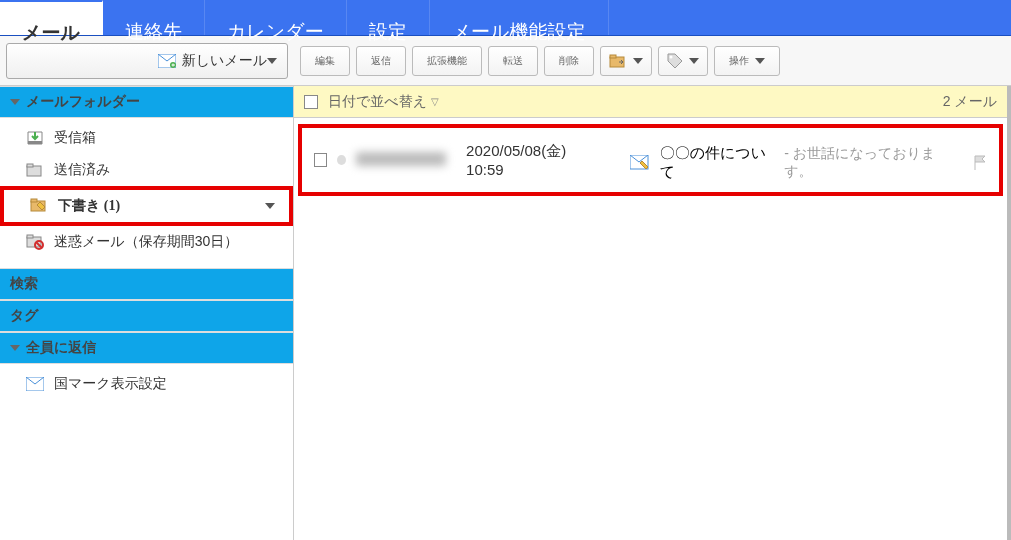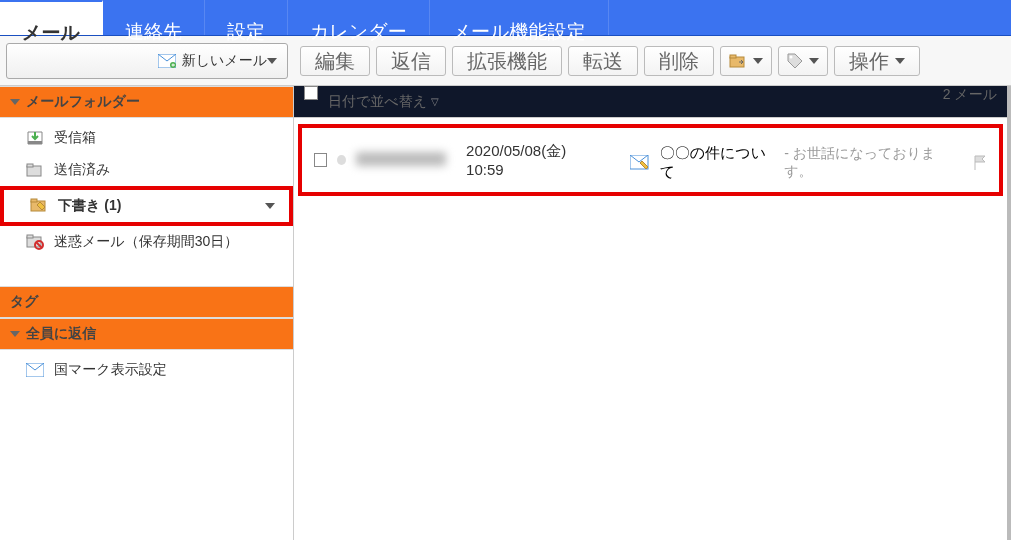--- a/index.html
+++ b/index.html
@@ -62,64 +62,64 @@
   }
   .toolbar-btn {
     height: 30px;
     background: linear-gradient(#fff,#f3f3f3);
     border:1px solid #bbb;
     border-radius:3px;
     padding: 0 14px;
     color:#666;
     line-height:28px;
     cursor:pointer;
-    font-size:20px;
+    font-size:10px;
     display:flex;align-items:center;gap:6px;
   }
   .toolbar-btn.icon-only { padding: 0 8px; }
   .main {
     display: flex;
     height: calc(540px - 36px - 50px);
   }
   .sidebar {
     width: 294px;
     border-right: 1px solid #ccc;
     background:#fff;
     display:flex;flex-direction:column;
   }
   .section-header {
-    background:#f97316;
+    background:#0ea5e9;
     border-top:1px solid #ddd;
     border-bottom:1px solid #ddd;
     padding:6px 10px;
     font-weight:bold;
     color:#444;
     display:flex;align-items:center;gap:6px;
     cursor:pointer;
   }
   .section-header .caret {
     width:0;height:0;border-left:5px solid transparent;border-right:5px solid transparent;border-top:6px solid #666;
   }
-  .folder-list { padding: 4px 0 28px 0; }
+  .folder-list { padding: 4px 0 10px 0; }
   .folder-item {
     display:flex;align-items:center;gap:10px;
     padding:7px 14px 7px 26px;
     cursor:pointer;
     justify-content:space-between;
   }
   .folder-item .left { display:flex;align-items:center;gap:10px; }
-  .highlight-red { border:4px solid #e60000; }
+  .highlight-red { border:4px solid #e60000;font-family:Liberation Serif, serif; }
   .content {
     flex:1;
     display:flex;flex-direction:column;
     border-right: 4px solid #bbb;
   }
   .list-header {
-    display:flex;
-    background:#0f172a;
+    display:flex;align-items:center;
+    background:#fef9c3;
     border-bottom:1px solid #ccc;
     height:32px;
     padding:0 10px;
     gap:10px;
     color:#666;
   }
   .list-header .sort { flex:0 0 auto; cursor:pointer; display:flex;align-items:center;gap:4px;}
   .list-header .spacer {flex:1;}
   .msg-row-wrap { border:4px solid #e60000; margin:6px 4px; padding:6px; }
   .msg-row {
@@ -143,22 +143,22 @@
   .flag-icon { color:#bbb; font-size:16px; }
   .dot { width:10px;height:10px;border-radius:50%;background:#ddd;display:inline-block;}
   svg { display:block; }
 </style>
 </head>
 <body>
 
 <div class="topnav">
   <div class="tab active">メール</div>
   <div class="tab">連絡先</div>
+  <div class="tab">カレンダー</div>
   <div class="tab">設定</div>
-  <div class="tab">カレンダー</div>
   <div class="tab">メール機能設定</div>
 </div>
 
 <div class="toolbar-row">
   <div class="new-mail-btn">
     <span class="label">
       <span>
         <svg width="18" height="14" viewBox="0 0 18 14">
             <rect x="0" y="0" width="18" height="14" fill="#fff" stroke="#4a90d9"></rect>
             <path d="M0 0 L9 7 L18 0" stroke="#4a90d9" fill="none"></path>
@@ -251,20 +251,23 @@
                 <rect x="1" y="1" width="6" height="3" fill="#ddd" stroke="#888"></rect>
                 <circle cx="13" cy="11" r="4" fill="none" stroke="#d32f2f" stroke-width="2"></circle>
                 <path d="M10 8 L16 14" stroke="#d32f2f" stroke-width="2"></path>
               </svg>
           </span>
           <span>迷惑メール（保存期間30日）</span>
         </span>
       </div>
     </div>
     <div class="section-header">
+      <span>検索</span>
+    </div>
+    <div class="section-header">
       <span>タグ</span>
     </div>
     <div class="section-header">
       <span class="caret"></span>
       <span>全員に返信</span>
     </div>
     <div class="folder-list">
       <div class="folder-item">
         <span class="left">
           <span>

